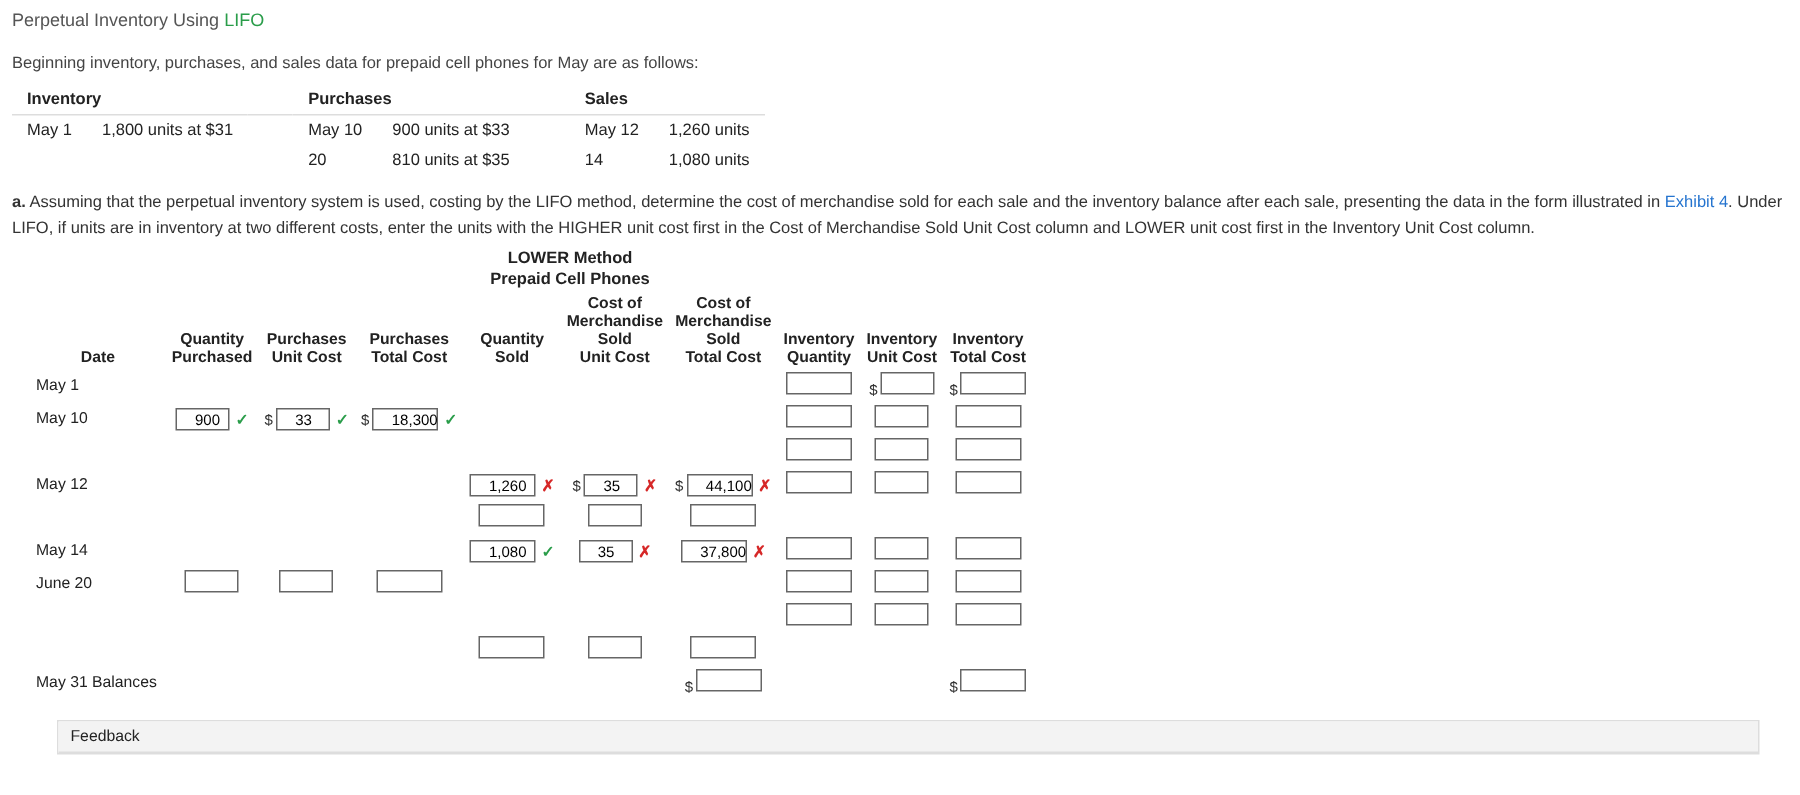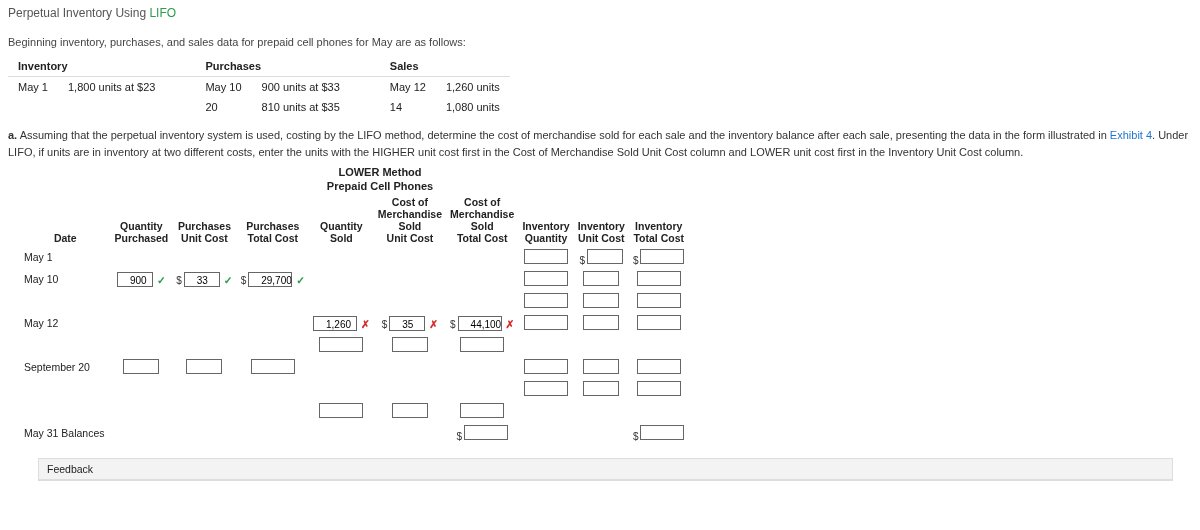--- a/index.html
+++ b/index.html
@@ -83,21 +83,21 @@
   <tbody>
       <tr class="sep">
     <th colspan="2">Inventory</th>
     <th class="col-gap"></th>
     <th colspan="2">Purchases</th>
     <th class="col-gap"></th>
     <th colspan="2">Sales</th>
   </tr>
   <tr>
     <td>May 1</td>
-    <td class="num-r">1,800 units at $23</td>
+    <td class="num-r">1,800 units at $31</td>
     <td></td>
     <td>May 10</td>
     <td class="num-r">900 units at $33</td>
     <td></td>
     <td>May 12</td>
     <td class="num-r">1,260 units</td>
   </tr>
   <tr>
     <td></td>
         <td></td>
@@ -159,21 +159,21 @@
           <td></td>
       <td><span class="inp"></span></td>
       <td><span class="dollar">$</span><span class="inp sm"></span></td>
       <td><span class="dollar">$</span><span class="inp"></span></td>
     </tr>
 
     <tr class="body">
       <td class="row-label">May 10</td>
       <td><span class="inp sm">900</span><span class="mark-ok">✓</span></td>
       <td><span class="dollar">$</span><span class="inp sm">33</span><span class="mark-ok">✓</span></td>
-      <td><span class="dollar">$</span><span class="inp">29,700</span><span class="mark-ok">✓</span></td>
+      <td><span class="dollar">$</span><span class="inp">18,300</span><span class="mark-ok">✓</span></td>
       <td></td>
           <td></td>
           <td></td>
       <td><span class="inp"></span></td>
       <td><span class="inp sm"></span></td>
       <td><span class="inp"></span></td>
     </tr>
     <tr class="body">
       <td></td>
           <td></td>
@@ -205,23 +205,35 @@
           <td></td>
           <td></td>
       <td><span class="inp"></span></td>
       <td><span class="inp sm"></span></td>
       <td><span class="inp"></span></td>
       <td></td>
           <td></td>
           <td></td>
     </tr>
 
-
-    <tr class="body">
-      <td class="row-label">September 20</td>
+    <tr class="body">
+      <td class="row-label">May 14</td>
+      <td></td>
+          <td></td>
+          <td></td>
+      <td><span class="inp">1,080</span><span class="mark-ok">✓</span></td>
+      <td><span class="inp sm">35</span><span class="mark-bad">✗</span></td>
+      <td><span class="inp">37,800</span><span class="mark-bad">✗</span></td>
+      <td><span class="inp"></span></td>
+      <td><span class="inp sm"></span></td>
+      <td><span class="inp"></span></td>
+    </tr>
+
+    <tr class="body">
+      <td class="row-label">June 20</td>
       <td><span class="inp sm"></span></td>
       <td><span class="inp sm"></span></td>
       <td><span class="inp"></span></td>
       <td></td>
           <td></td>
           <td></td>
       <td><span class="inp"></span></td>
       <td><span class="inp sm"></span></td>
       <td><span class="inp"></span></td>
     </tr>

